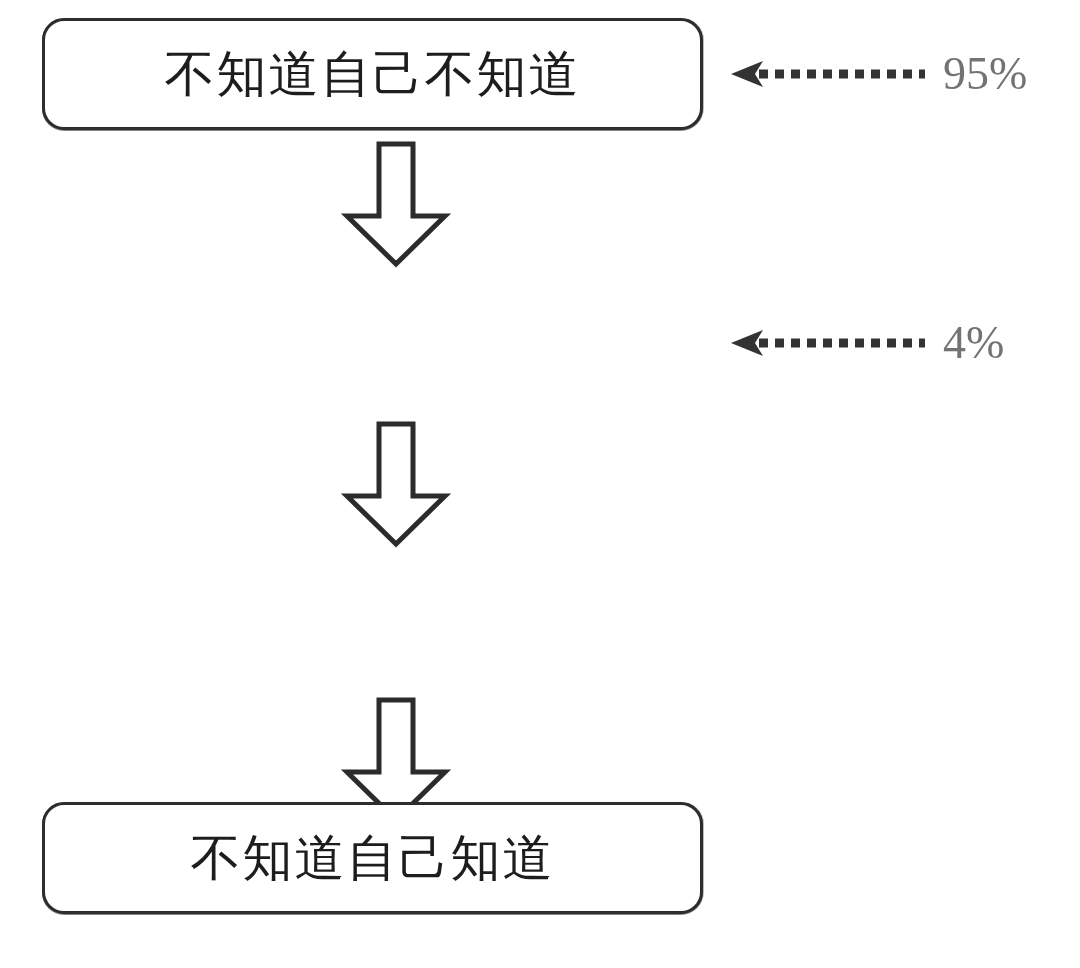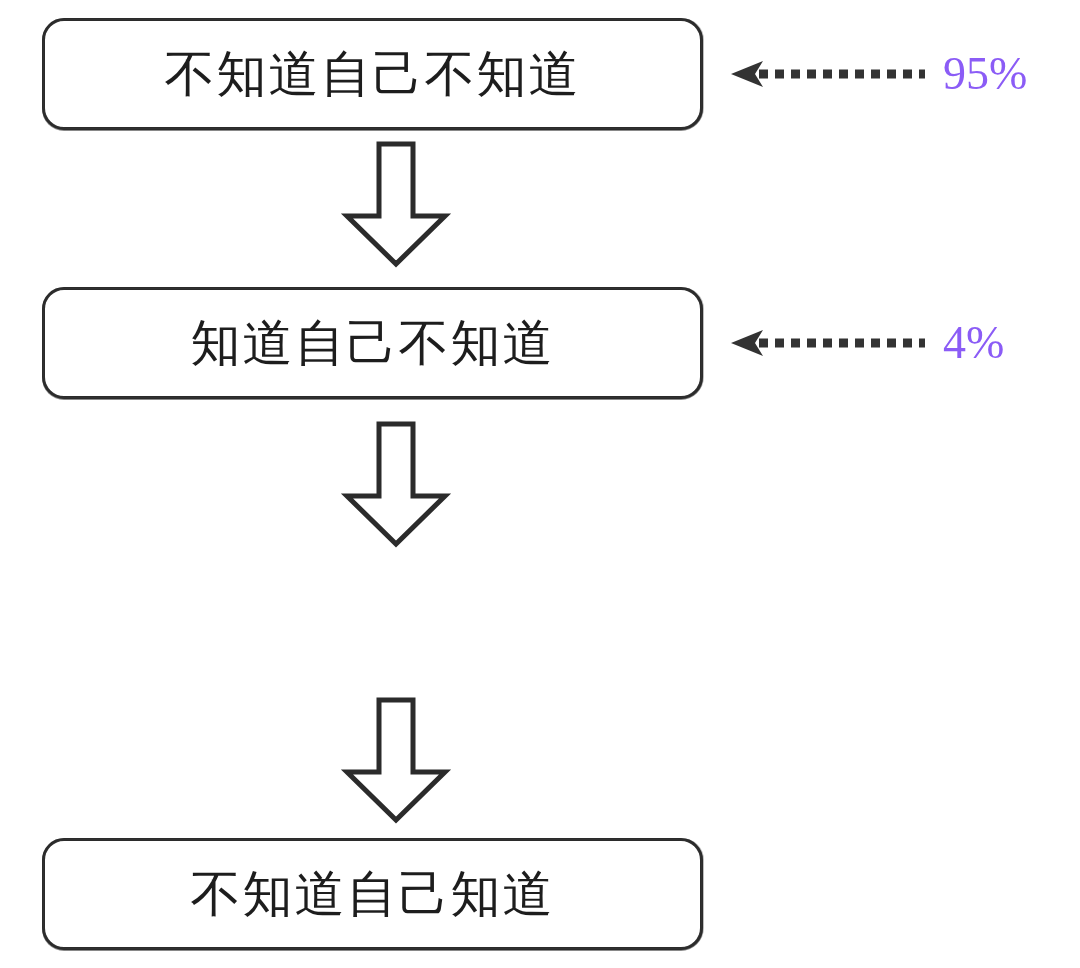--- a/index.html
+++ b/index.html
@@ -90,21 +90,21 @@
     position: relative;
     margin-left: 26px;
     width: 200px;
     height: 30px;
     flex: 0 0 auto;
   }
   .pct {
     font-family: "Liberation Serif", "DejaVu Serif", serif;
     font-size: 46px;
     line-height: 1;
-    color: #8b5cf6;
+    color: #737373;
     white-space: nowrap;
     margin-left: 14px;
     flex: 0 0 auto;
     text-align: left;
     width: 130px;
   }
 
   
   .vconnector {
     position: absolute;
@@ -135,23 +135,20 @@
     </div>
   </div>
 
   <div class="vconnector" style="top:142px;">
     <svg width="110" height="125" viewBox="0 0 110 125" aria-hidden="true">
       <path d="M38 2 L72 2 L72 74 L104 74 L55 122 L6 74 L38 74 Z" fill="#ffffff" stroke="#2b2b2b" stroke-width="5" stroke-linejoin="miter"></path>
     </svg>
   </div>
 
   <div class="row" style="top:287px;">
-    <div class="box">
-      <span class="box-label">知道自己不知道</span>
-    </div>
     <div class="callout">
       <span class="dotted-arrow">
         <svg width="200" height="30" viewBox="0 0 200 30" aria-hidden="true">
           <path d="M2 15 L34 2 L26 15 L34 28 Z" fill="#333333"></path>
           <line x1="30" y1="15" x2="196" y2="15" stroke="#333333" stroke-width="9" stroke-dasharray="9 7" stroke-linecap="butt"></line>
         </svg>
       </span>
       <span class="pct">4%</span>
     </div>
   </div>
@@ -162,19 +159,19 @@
     </svg>
   </div>
 
 
   <div class="vconnector" style="top:698px;">
     <svg width="110" height="125" viewBox="0 0 110 125" aria-hidden="true">
       <path d="M38 2 L72 2 L72 74 L104 74 L55 122 L6 74 L38 74 Z" fill="#ffffff" stroke="#2b2b2b" stroke-width="5" stroke-linejoin="miter"></path>
     </svg>
   </div>
 
-  <div class="row" style="top:838px;">
+  <div class="row" style="top:802px;">
     <div class="box">
       <span class="box-label">不知道自己知道</span>
     </div>
   </div>
 
 </div>
 
 </body></html>

